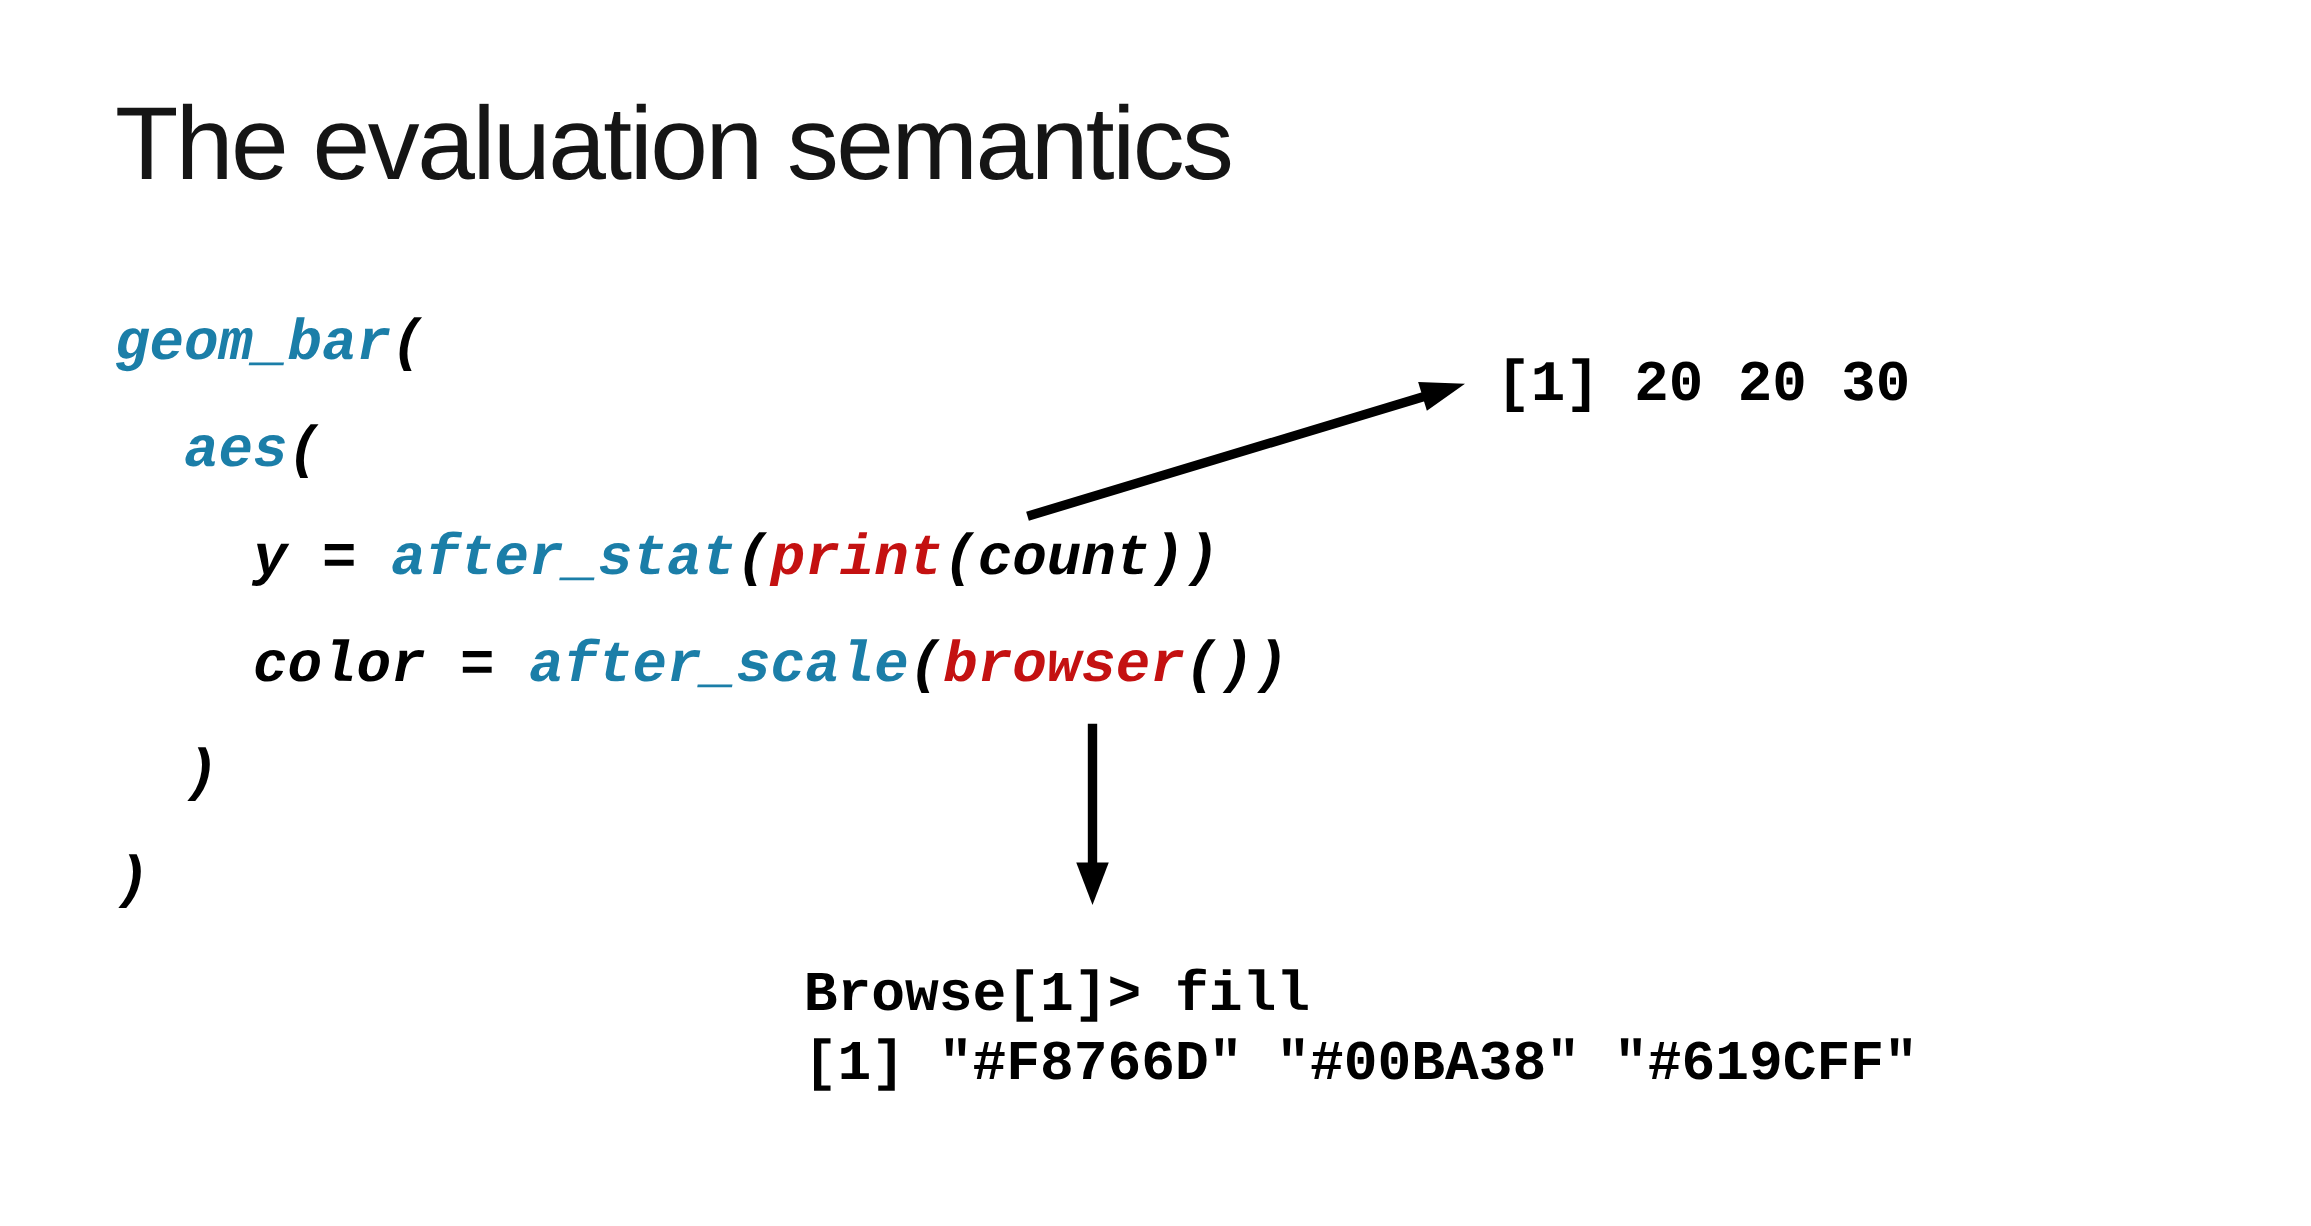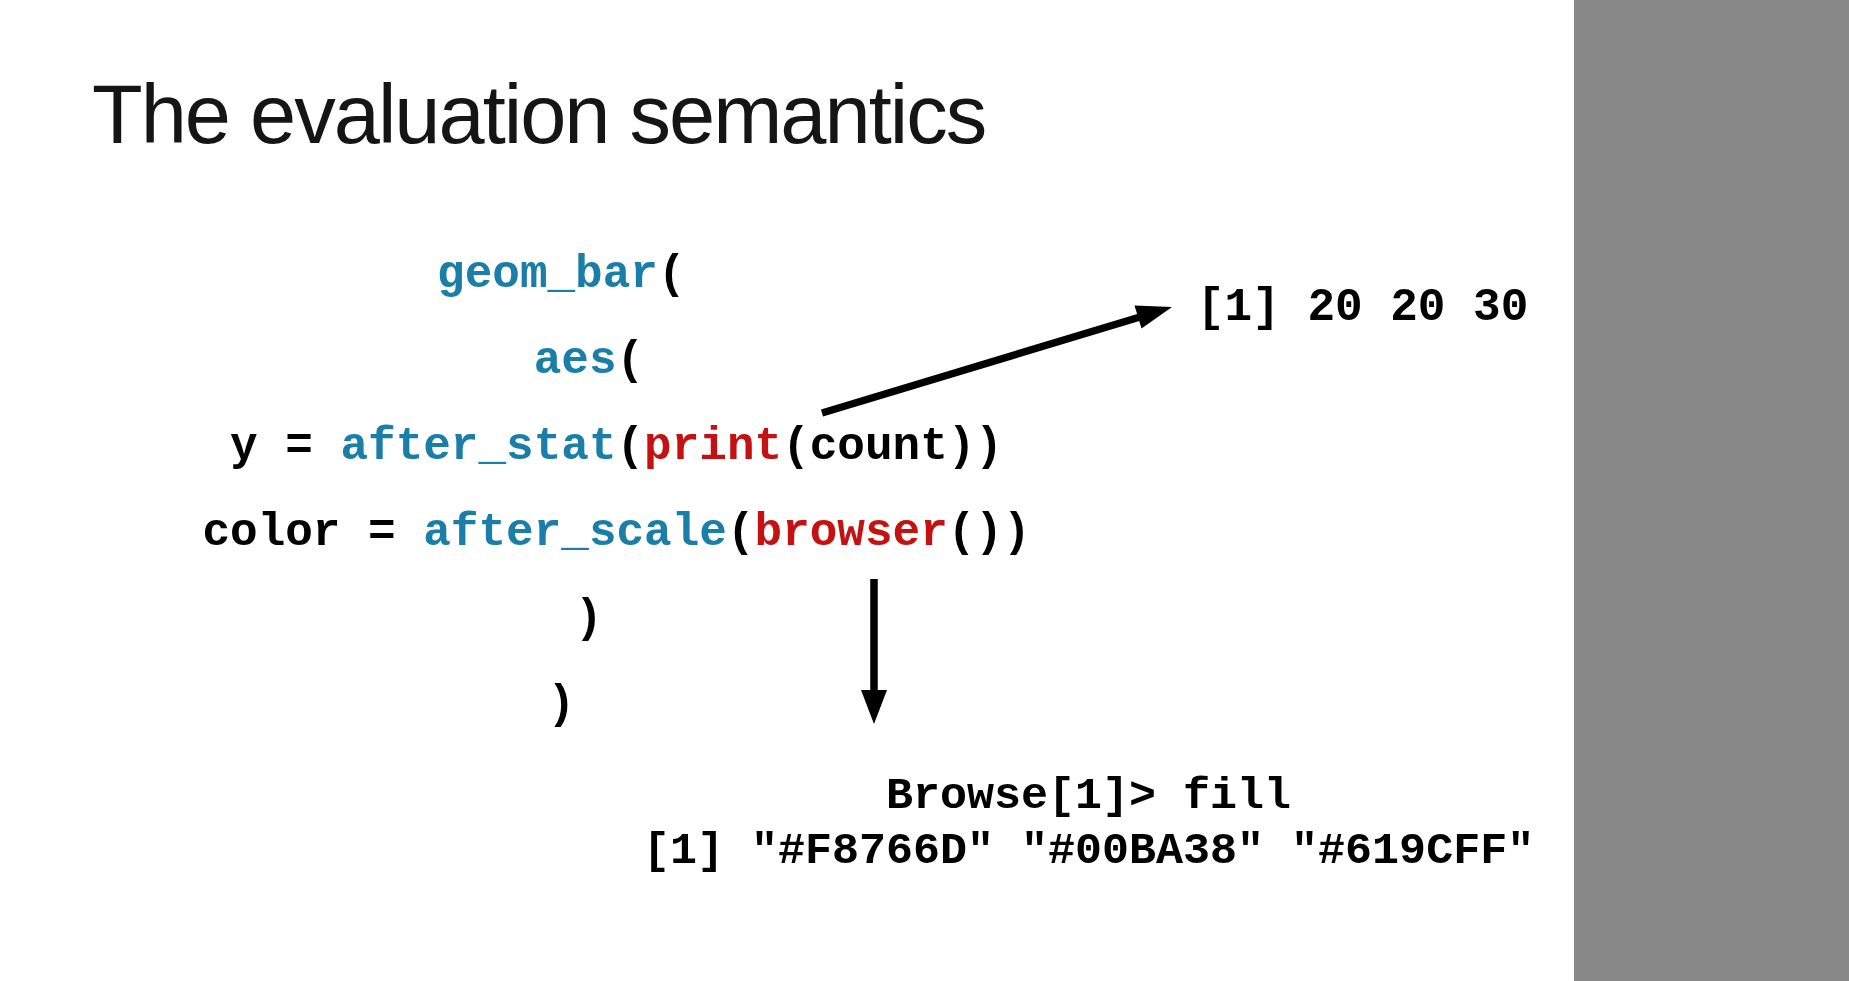--- a/index.html
+++ b/index.html
@@ -1,22 +1,21 @@
 <!DOCTYPE html>
 <html style="--bg: #FFFFFF; --txt: #000000; --teal: #1B7EA8; --red: #C41111;"><head>
 <meta charset="utf-8">
 <style>
   html,body{margin:0;padding:0;background:#888;}
   .slide{
     position:relative;
-    width:1574px;height:981px;
+    width:1849px;height:981px;
     background:var(--bg,#ffffff);
     overflow:hidden;
     font-family:"Liberation Sans",sans-serif;
-    text-align:center;
   }
   .slide-title{
     position:absolute;
     left:92px;top:73px;
     margin:0;
     font-family:"Liberation Sans","DejaVu Sans",sans-serif;
     font-weight:300;
     font-size:83px;
     line-height:1;
     letter-spacing:-2px;
@@ -26,20 +25,21 @@
   .code-block{
     position:absolute;
     left:92px;top:232px;
     margin:0;
     font-family:"Liberation Mono","DejaVu Sans Mono",monospace;
     font-weight:bold;
     font-size:46px;
     line-height:86px;
     color:var(--txt,#000);
     white-space:pre;
+    font-style:italic;
   }
   .c-teal{color:var(--teal,#1B7EA8);}
   .c-red{color:var(--red,#C41111);}
   .stat-output{
     position:absolute;
     left:1197px;top:285px;
     font-family:"Liberation Mono","DejaVu Sans Mono",monospace;
     font-weight:bold;
     font-size:46px;
     line-height:46px;

